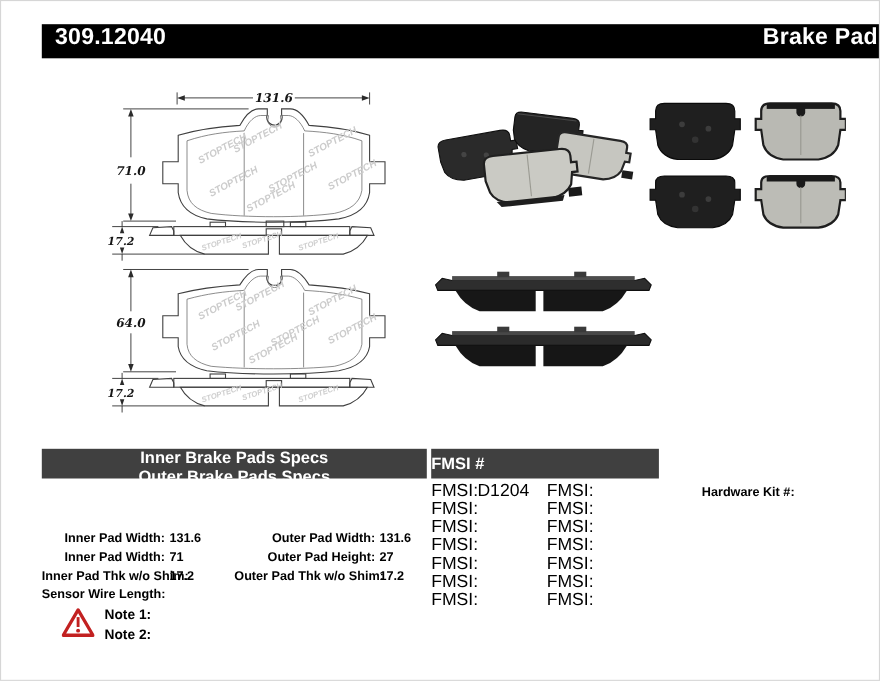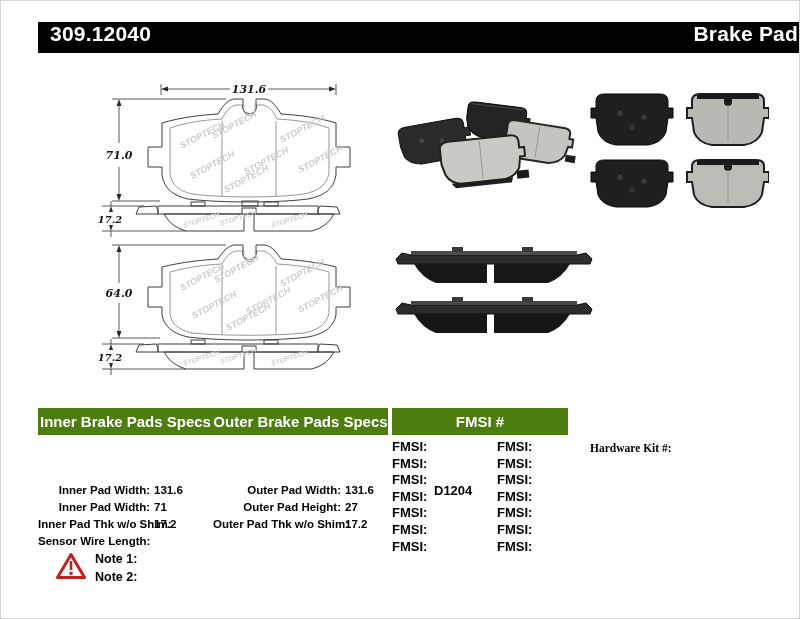--- a/index.html
+++ b/index.html
@@ -20,36 +20,36 @@
   svg .ln{stroke:#3f3f3f;stroke-width:1;fill:none;}
   svg .thin{stroke:#6a6a6a;stroke-width:.7;fill:none;}
   svg .dimln{stroke:#2b2b2b;stroke-width:.8;fill:none;}
   svg .arw{fill:#2b2b2b;stroke:none;}
   svg .dimtxt{font:italic bold 11px "DejaVu Serif", serif;fill:#161616;}
   svg .dimtxt-s{font:italic bold 10px "DejaVu Serif", serif;fill:#161616;}
   svg .wm{font:italic bold 9px "Liberation Sans", sans-serif;fill:#cccccc;}
   svg .wm-s{font:italic bold 7px "Liberation Sans", sans-serif;fill:#cfcfcf;}
   
   .tblbar{
-    position:absolute;top:407px;height:27px;background:#4d7c0f;color:#fff;
-    display:flex;align-items:center;font-weight:bold;font-size:15px;
+    position:absolute;top:407px;height:27px;background:#404040;color:#fff;
+    display:flex;font-weight:bold;font-size:15px;flex-direction:column;
   }
   .tblbar .half{flex:1;text-align:center;}
   .tblbar.center{justify-content:center;}
   .speccol{position:absolute;top:437px;margin-top:43px;}
   .specrow{display:flex;height:17px;align-items:center;font-weight:bold;font-size:11.5px;white-space:nowrap;}
   .specrow .lbl{text-align:right;}
   .specrow .val{margin-left:4px;}
   .inner .lbl{width:112px;}
   .outer .lbl{width:128px;}
   .fmsicol{position:absolute;top:438px;}
-  .fmsirow{display:flex;height:16.6px;align-items:flex-start;font-weight:bold;font-size:13px;white-space:nowrap;}
+  .fmsirow{display:flex;height:16.6px;align-items:flex-end;font-weight:normal;font-size:16px;white-space:nowrap;}
   .fmsirow .lbl{width:34px;}
   .fmsirow .val{margin-left:8px;margin-top:44px;}
-  .relcol{position:absolute;top:438px;left:589px;font-family:Liberation Serif, serif;}
+  .relcol{position:absolute;top:438px;left:637px;}
   
   .note{position:absolute;left:94px;font-weight:bold;font-size:12.5px;height:18px;display:flex;align-items:center;}
 </style>
 </head>
 <body>
 
 <div class="sheet">
 
   <div class="hdr">
     <span>309.12040</span>
@@ -226,21 +226,21 @@
       <rect x="128" y="2" width="11" height="5" fill="#3a3a3a"></rect>
       <path d="M20,19 L93,19 L93,38 L42,38 Q28,33 20,19 Z" fill="#161616"></path>
       <path d="M100,19 L176,19 Q168,33 154,38 L100,38 Z" fill="#161616"></path>
     </g>
   </svg>
 
   <div class="tblbar" style="left:37px;width:350px">
     <span class="half">Inner Brake Pads Specs</span>
     <span class="half">Outer Brake Pads Specs</span>
   </div>
-  <div class="tblbar center" style="left:391px;width:176px">
+  <div class="tblbar center" style="left:391px;width:207px">
     <span>FMSI #</span>
   </div>
 
   <div class="speccol inner" style="left:37px">
     <div class="specrow">
       <span class="lbl">Inner Pad Width:</span>
       <span class="val">131.6</span>
     </div>
     <div class="specrow">
       <span class="lbl">Inner Pad Width:</span>

